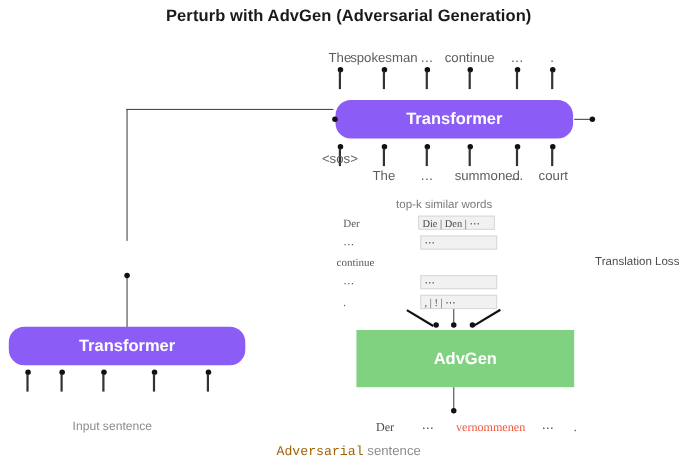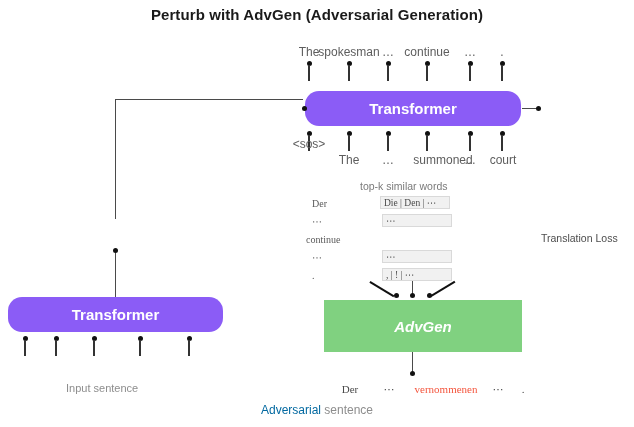--- a/index.html
+++ b/index.html
@@ -38,21 +38,20 @@
     color: #ffffff;
     font-weight: bold;
     font-size: 15px;
   }
   .block.blue {
     background: #8b5cf6;
     border-radius: 14px;
   }
   .block.green {
     background: #80D180;
-    font-style: italic;
   }
 
   
   #attention-node {
     border: 1.4px solid #111111;
     border-radius: 50%;
     background: #ffffff;
     display: flex;
     align-items: center;
     justify-content: center;
@@ -145,21 +144,21 @@
   }
   .adv-token.red { color: #F4553D; }
   #adv-caption {
     font-size: 12px;
     color: #8d8d8d;
     white-space: nowrap;
     text-align: center;
     width: 634px;
     left: 0;
   }
-  #adv-caption .hl { color: #0369a1; }
+  #adv-caption .hl { color: #a16207; font-family: Liberation Mono, monospace; }
 </style>
 </head>
 <body>
 
 <div id="canvas">
 
   <div class="abs" id="title">Perturb with AdvGen (Adversarial Generation)</div>
 
   <div class="abs" style="left:296px; top:45px; width:230px; height:40px;">
     <div class="abs token" style="left:-4px; top:0px; width:34px;">The</div>

